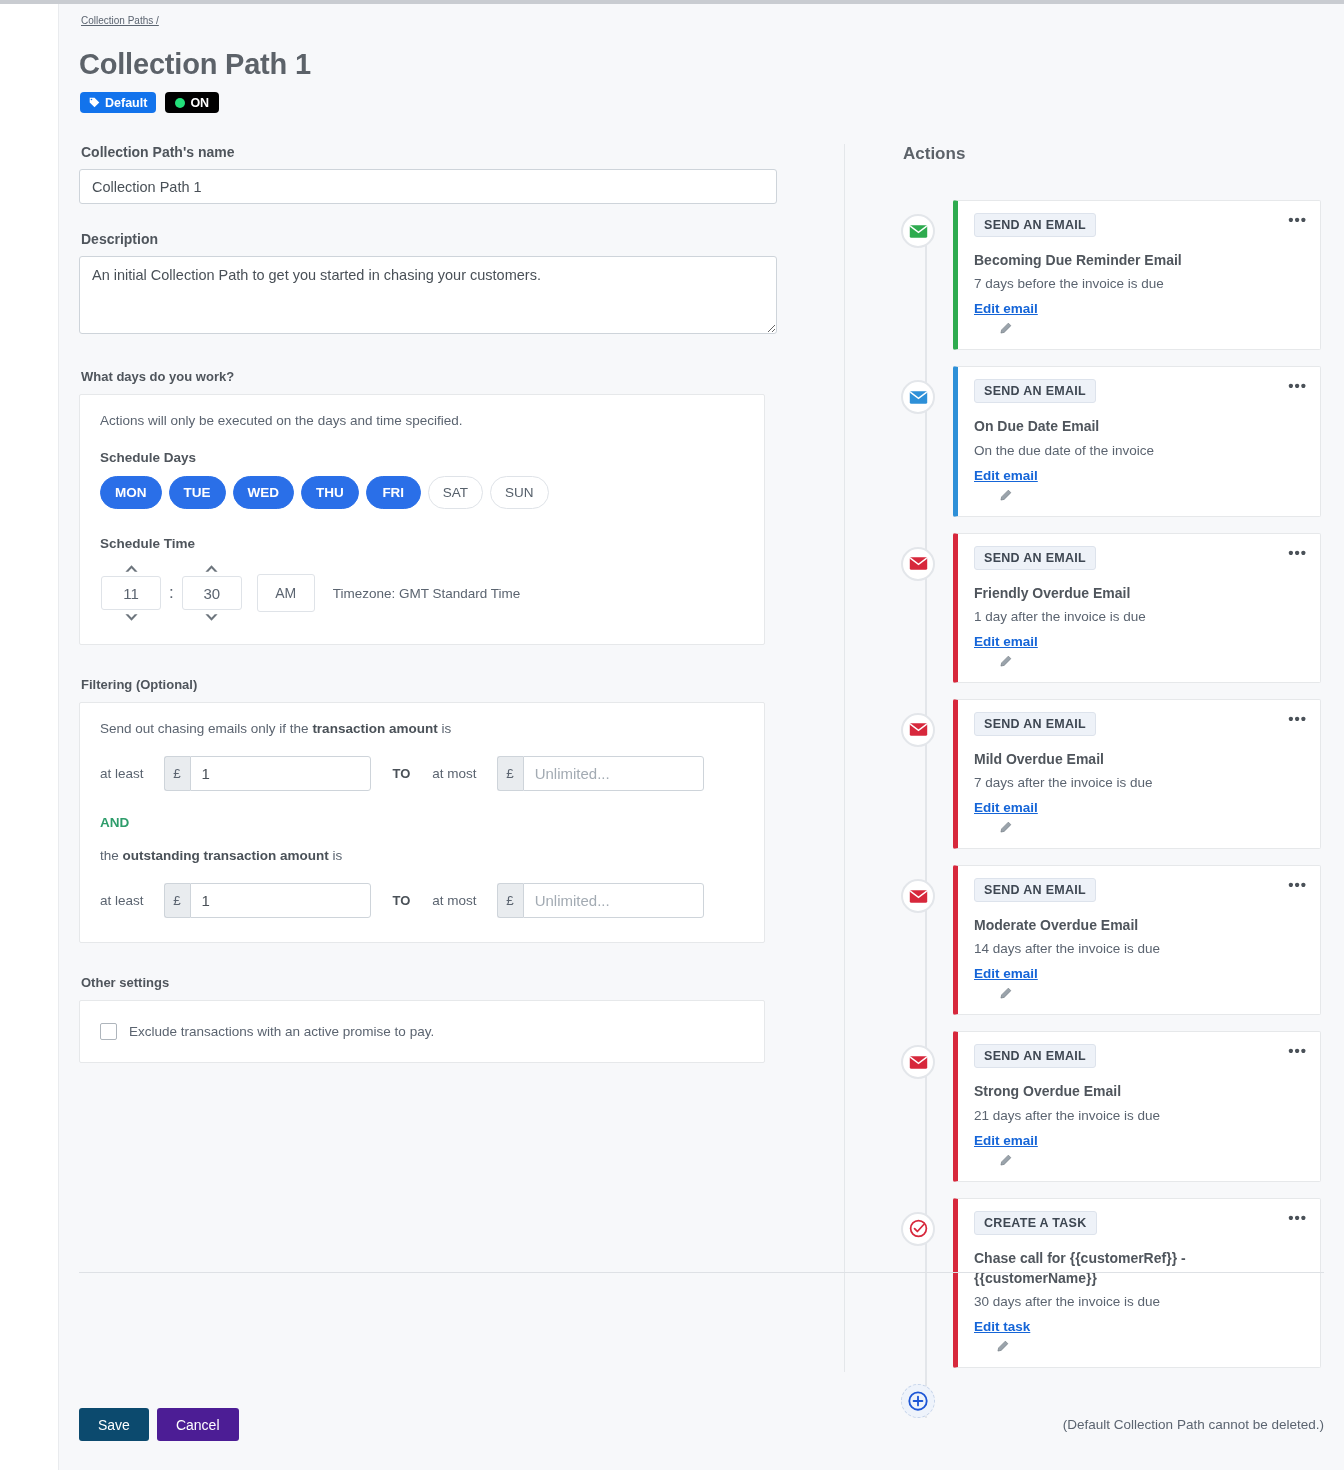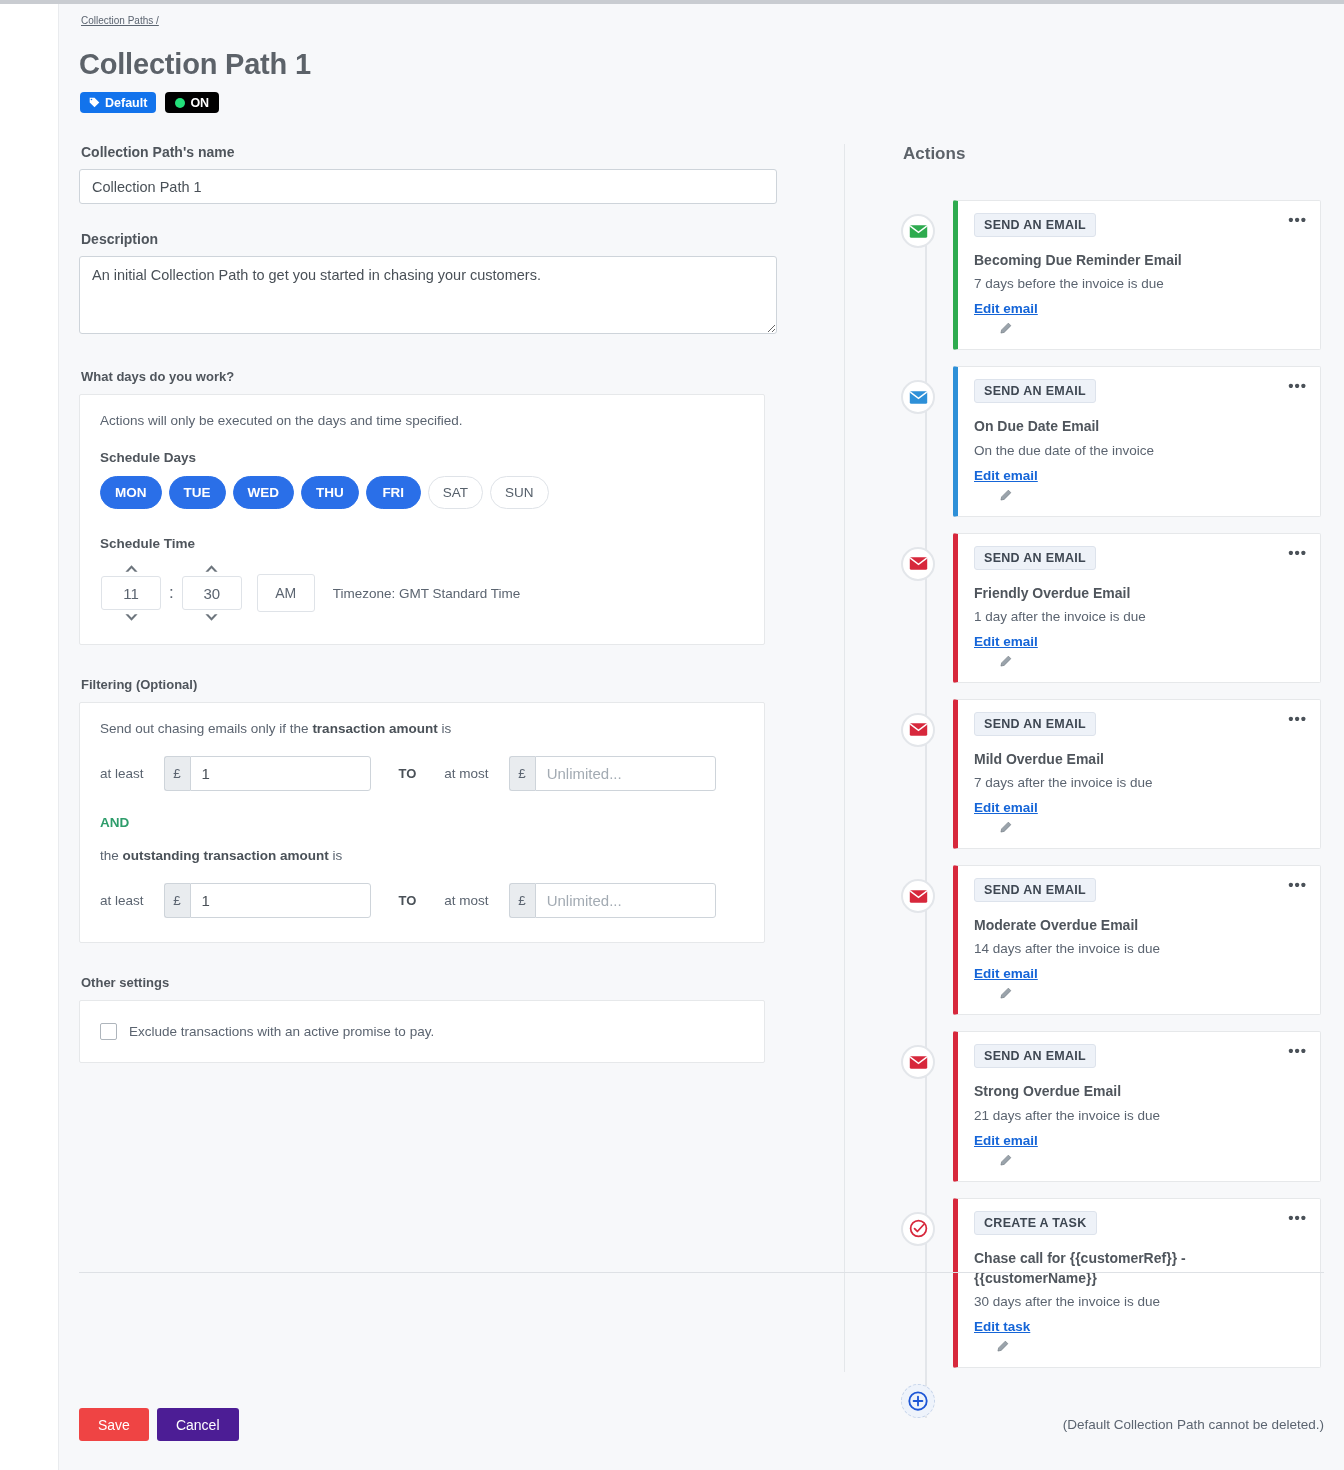--- a/index.html
+++ b/index.html
@@ -99,21 +99,21 @@
     width:26px; height:35px; background:#e9ecef; border:1px solid #ced4da; border-right:none;
     border-radius:3px 0 0 3px; display:flex; align-items:center; justify-content:center;
     font-size:13.5px; color:#5b6470;
   }
   .grp input {
     width:181px; height:35px; border:1px solid #ced4da; border-radius:0 3px 3px 0;
     font-family:"Liberation Sans", sans-serif; font-size:15px; color:#495057;
     padding:0 11px; outline:none; background:#fff;
   }
   .grp input::placeholder { color:#a3abb3; }
-  .to { font-size:13px; font-weight:bold; color:#4a5158; margin:0 28px; }
+  .to { font-size:13px; font-weight:bold; color:#4a5158; margin:0 22px; }
 
   .chk-row { display:flex; align-items:center; gap:12px; }
   .chk {
     width:17px; height:17px; border:1px solid #aeb5bc; border-radius:2px; background:#fff; cursor:pointer;
   }
   .chk-lbl { font-size:13.5px; color:#5b6470; }
 
   
   .act-title { font-size:17px; font-weight:bold; color:#5c6269; margin:0 0 36px 2px; }
   .rail { position:relative; }
@@ -150,21 +150,21 @@
     display:flex; align-items:center; justify-content:center; cursor:pointer; position:relative; z-index:2;
   }
 
   
   .foot-div { position:absolute; left:20px; top:1268px; width:1245px; height:1px; background:#dee1e5; }
   .footer { position:absolute; left:20px; top:1404px; width:1245px; display:flex; align-items:center; }
   .btn {
     height:33px; padding:0 19px; border:none; border-radius:3px; cursor:pointer;
     font-family:"Liberation Sans", sans-serif; font-size:14px; color:#fff;
   }
-  .btn.save { background:#ef4444; }
+  .btn.save { background:#0c4a6e; }
   .btn.cancel { background:#4c1d95; margin-left:8px; }
   .foot-note { margin-left:auto; font-size:13.5px; color:#5b6470; }
 </style>
 </head>
 <body>
 
 <div class="topbar"></div>
 
 <div class="page">
 

